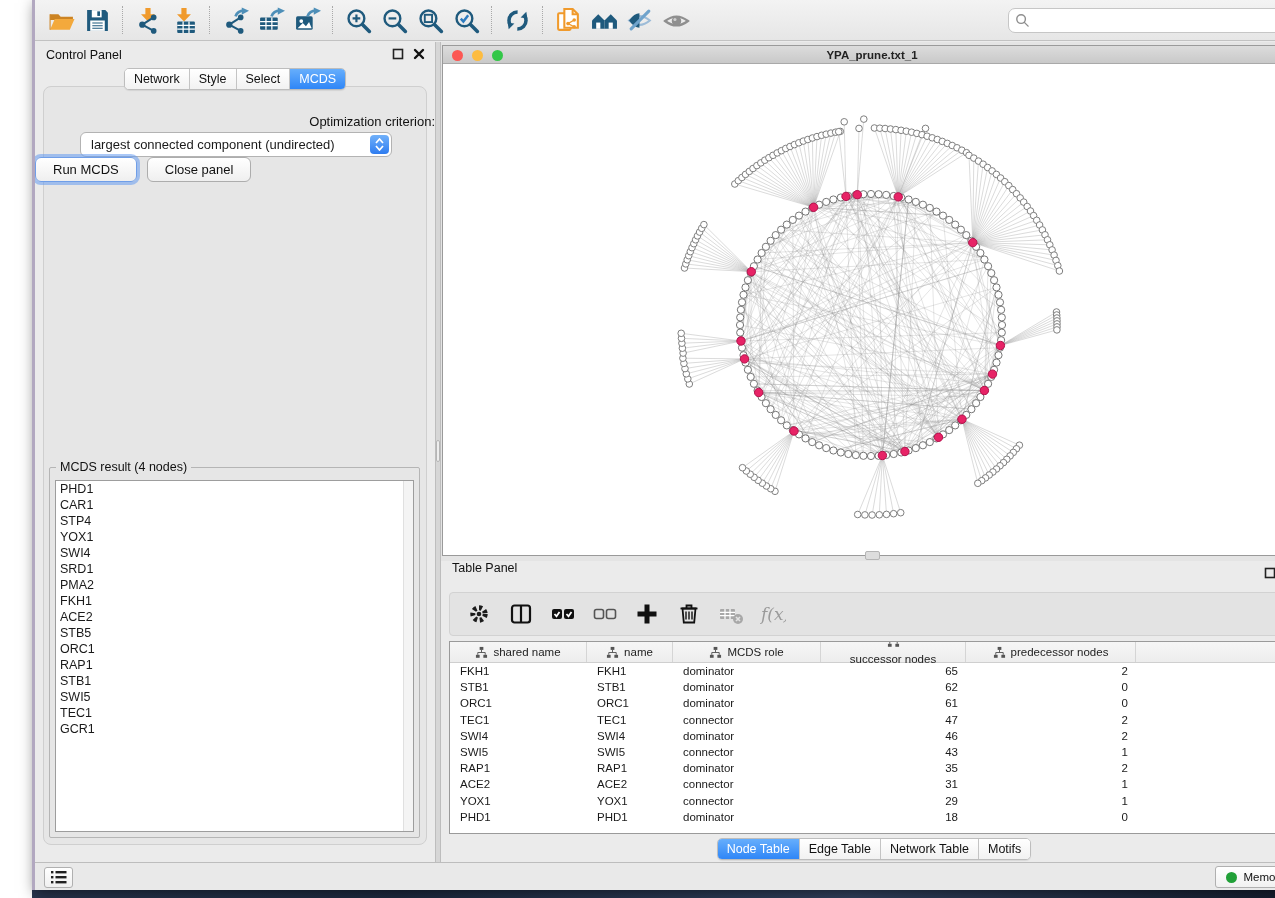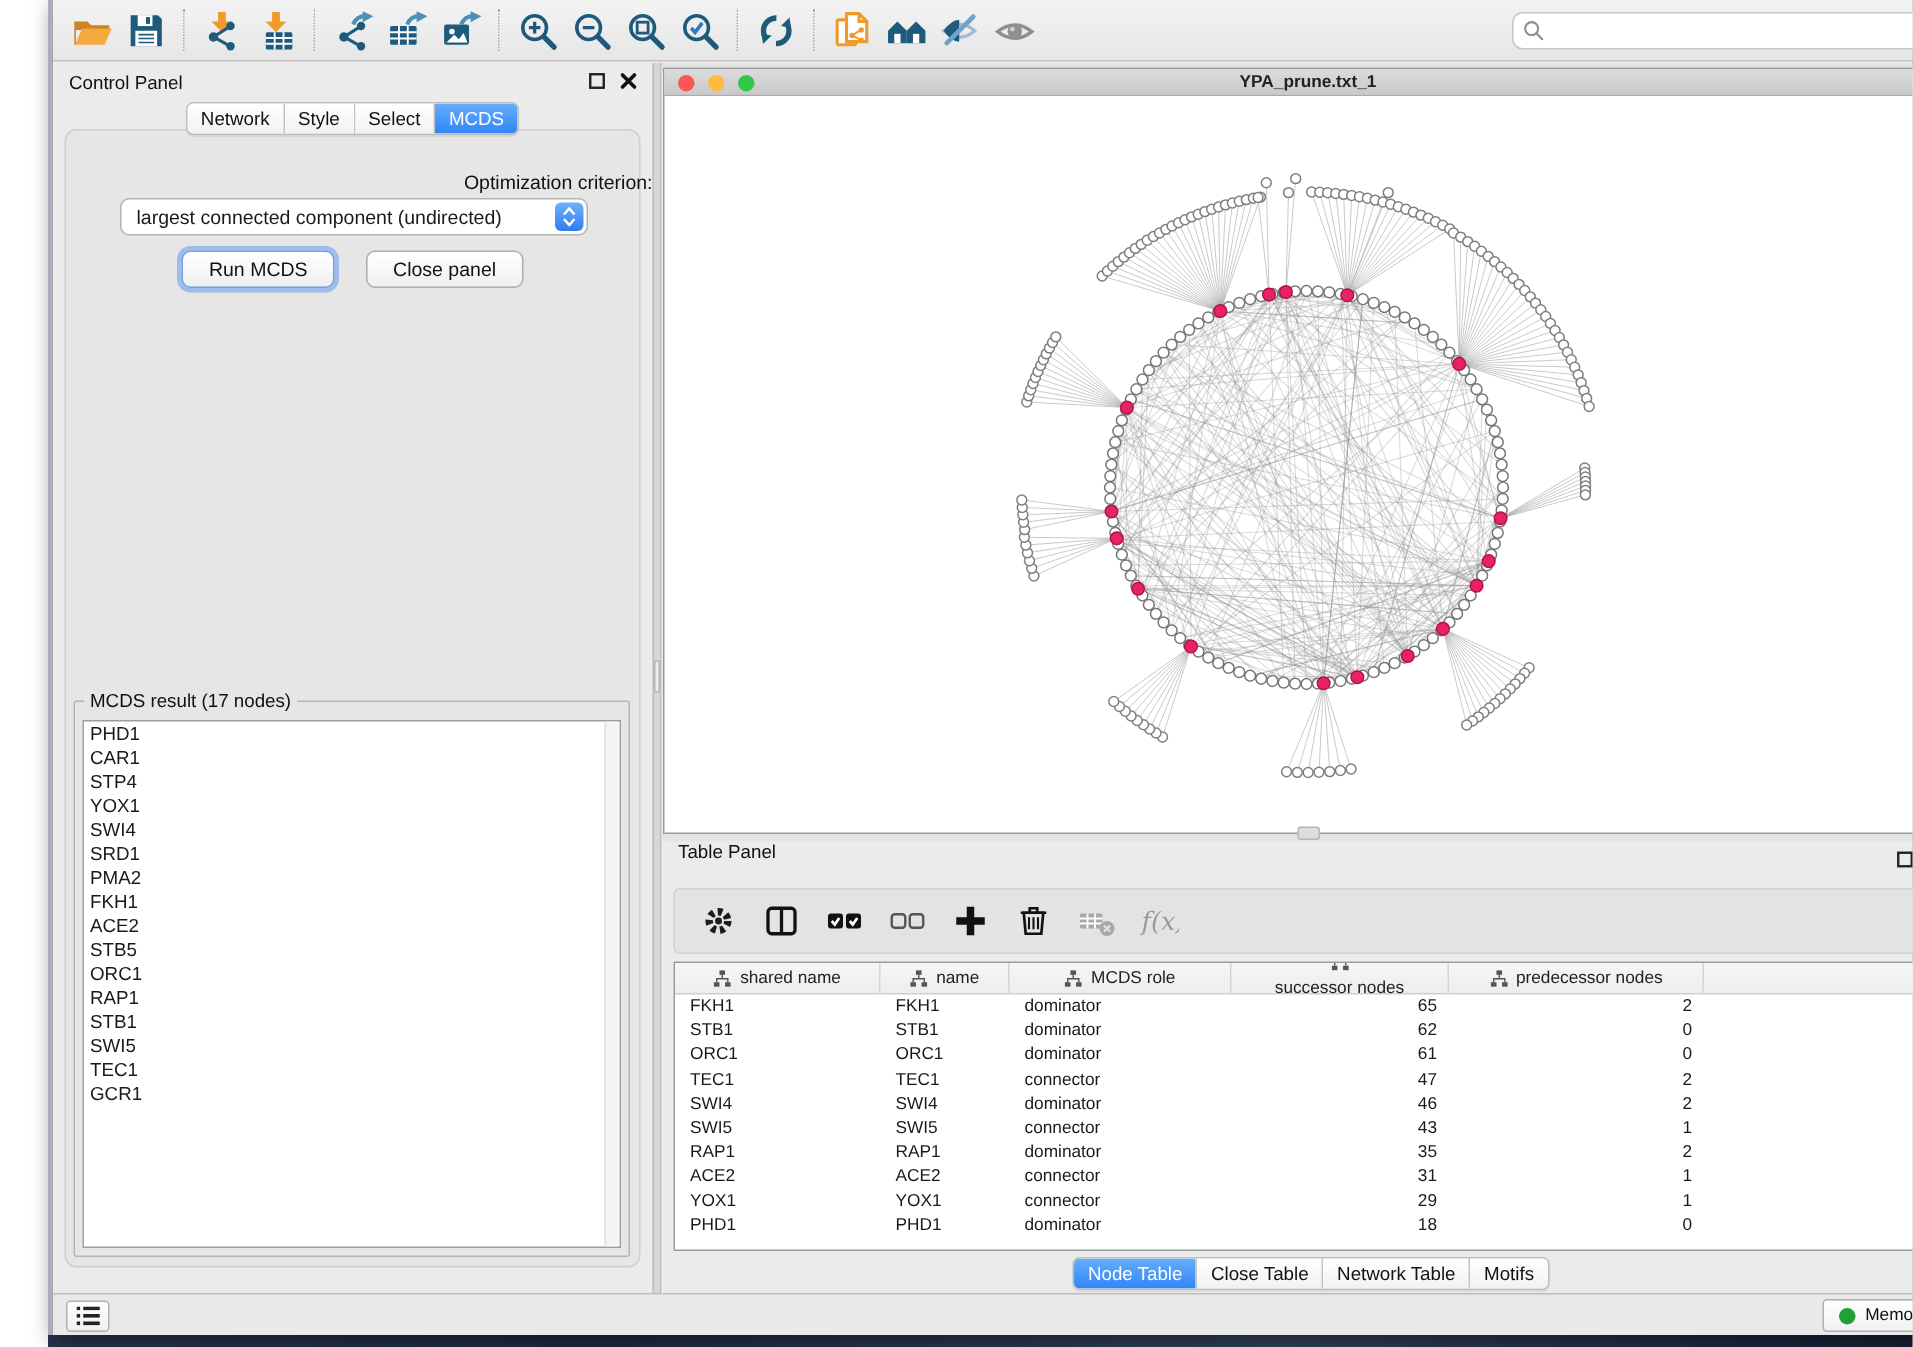--- a/index.html
+++ b/index.html
@@ -39,21 +39,21 @@
          border-right:1px solid #c4c4c4; cursor:pointer; color:#111; white-space:nowrap; }
   .seg:last-child { border-right:none; }
   .seg.active { background:linear-gradient(#66aefc,#2f86f7); color:#fff; }
   .opt-label { position:absolute; left:0; top:72px; width:400px; text-align:right; font-size:13px; color:#111; }
   .dropdown { position:absolute; left:45px; top:90px; width:312px; height:25px; background:#fff;
               border:1px solid #b3b3b3; border-radius:6px; display:flex; align-items:center;
               padding-left:10px; font-size:13px; cursor:pointer; }
   .stepper { position:absolute; right:2px; top:2px; width:19px; height:19px; border-radius:4px;
              background:linear-gradient(#71b1fa,#2e7cf0); display:flex; flex-direction:column;
              align-items:center; justify-content:center; gap:1px; }
-  .btn-row { position:absolute; left:0; top:125px; width:400px; display:flex; justify-content:center; gap:21px; }
+  .btn-row { position:absolute; left:0; top:115px; width:400px; display:flex; justify-content:flex-start; gap:10px; }
   .aq-btn { height:25px; padding:0 17px; border-radius:6px; border:1px solid #adadad;
             background:linear-gradient(#ffffff,#efefef); font-size:13px; color:#111; cursor:pointer; }
   .aq-btn.focused { border-color:#6f9ee8; box-shadow:0 0 0 3px rgba(100,155,240,.55); }
   .result-group { position:absolute; left:14px; top:425px; width:371px; height:371px;
                   border:1px solid #b5b5b5; border-radius:2px; }
   .result-legend { position:absolute; left:6px; top:-8px; background:#e6e6e6; padding:0 4px; font-size:12.5px; color:#111; }
   .result-list { position:absolute; left:5px; top:12px; width:359px; height:352px; background:#fff;
                  border:1px solid #9d9d9d; overflow:hidden; }
   .result-item { height:16px; line-height:16px; padding-left:4px; font-size:12.5px; cursor:default; }
   .list-scroll { position:absolute; right:0; top:0; width:10px; height:100%; background:#f4f4f4; border-left:1px solid #e0e0e0; }
@@ -302,21 +302,21 @@
           <svg width="9" height="6" viewBox="0 0 9 6">
               <path d="M1 1 L4.5 5 L8 1" fill="none" stroke="#fff" stroke-width="1.7"></path>
             </svg>
         </span>
       </div>
       <div class="btn-row">
         <button class="aq-btn focused">Run MCDS</button>
         <button class="aq-btn">Close panel</button>
       </div>
       <div class="result-group">
-        <span class="result-legend">MCDS result (17 nodes)</span>
+        <span class="result-legend">MCDS result (4 nodes)</span>
         <div class="result-list" id="result-list">
           <div class="list-scroll"></div>
         <div class="result-item">PHD1</div>
             <div class="result-item">CAR1</div>
             <div class="result-item">STP4</div>
             <div class="result-item">YOX1</div>
             <div class="result-item">SWI4</div>
             <div class="result-item">SRD1</div>
             <div class="result-item">PMA2</div>
             <div class="result-item">FKH1</div>
@@ -1250,21 +1250,21 @@
               <div class="td left" style="width: 148px;">dominator</div>
               <div class="td right" style="width: 145px;">18</div>
               <div class="td right" style="width: 170px;">0</div>
             </div>
           </div>
         <div class="tbl-scroll"></div>
       </div>
       <div class="tp-tabrow">
         <div class="seg-group" id="tp-tabs">
             <div class="seg active">Node Table</div>
-            <div class="seg">Close Table</div>
+            <div class="seg">Edge Table</div>
             <div class="seg">Network Table</div>
             <div class="seg">Motifs</div>
           </div>
       </div>
     </div>
 
     <div class="status-bar">
       <div class="list-btn">
         <svg width="16" height="13" viewBox="0 0 16 13">
           <g fill="#222">

